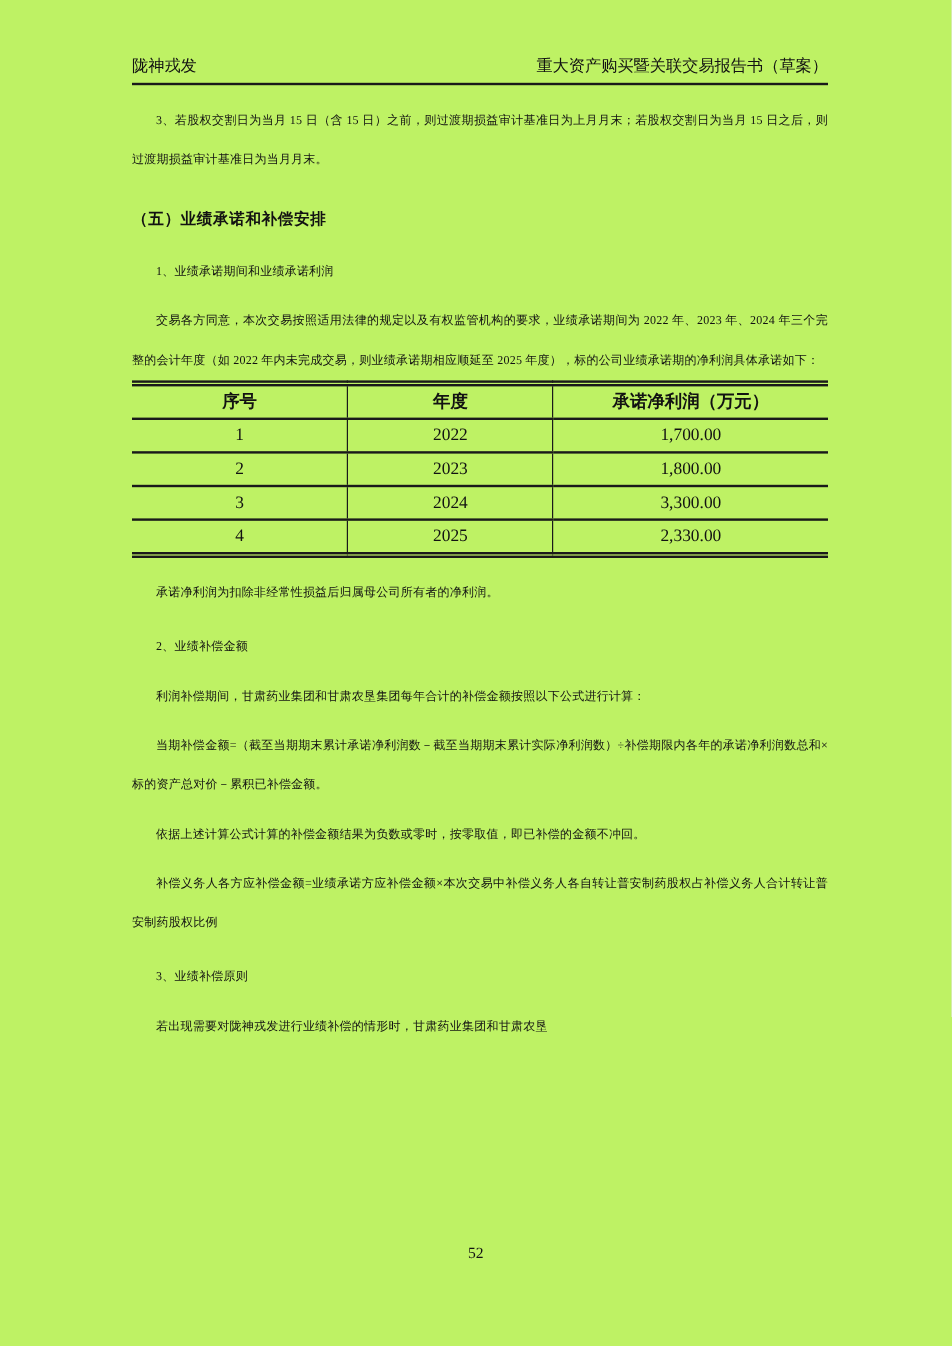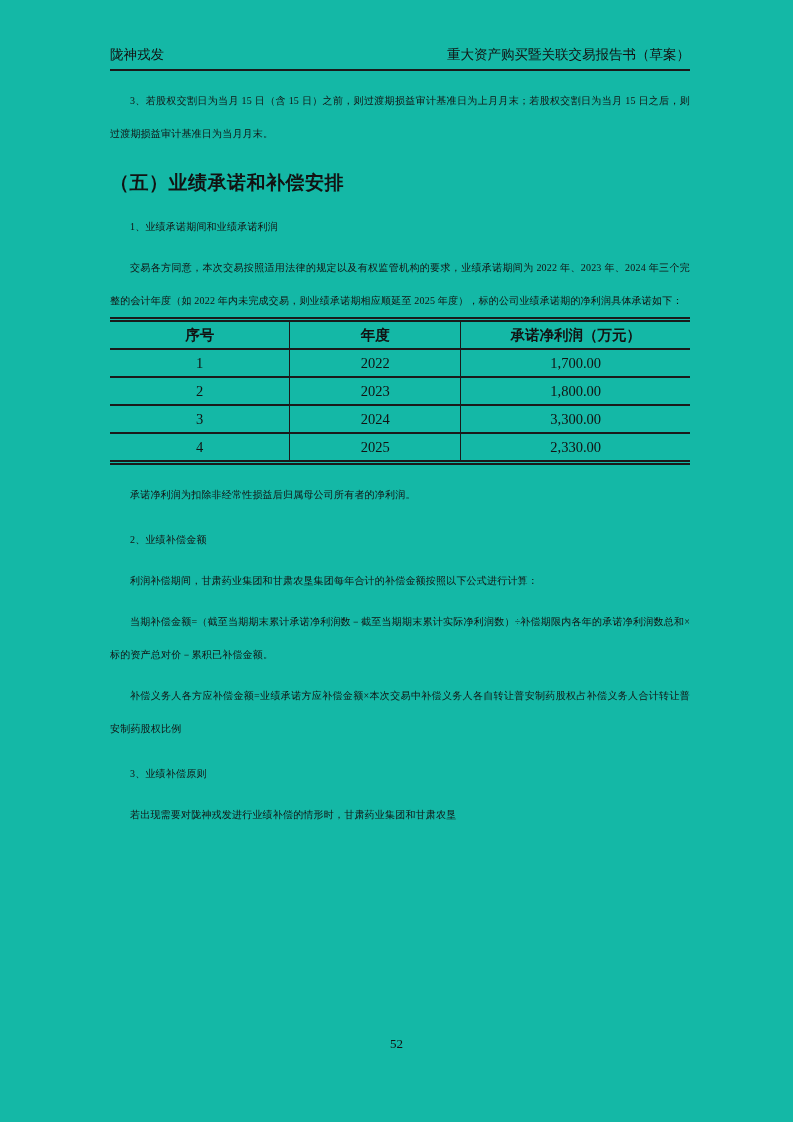--- a/index.html
+++ b/index.html
@@ -5,21 +5,21 @@
   html, body {
     margin: 0;
     padding: 0;
     background: #e8e8e8;
   }
   .page {
     position: relative;
     width: 793px;
     height: 1122px;
     margin: 0 auto;
-    background: #14b8a6;
+    background: #bef264;
     font-family: "Liberation Serif", "DejaVu Serif", serif;
     color: #121212;
     overflow: hidden;
   }
   .content {
     position: absolute;
     left: 110px;
     width: 580px;
     top: 0;
   }
@@ -43,21 +43,21 @@
     letter-spacing: 0.2px;
   }
   .para.first {
     margin-top: 13px;
   }
   .section-heading {
     margin: 0;
     margin-top: 18px;
     font-family: "Liberation Sans", "DejaVu Sans", sans-serif;
     font-weight: 700;
-    font-size: 19px;
+    font-size: 13px;
     line-height: 30px;
     letter-spacing: 0.5px;
   }
   .subheading {
     margin-top: 12px;
   }
   table.commit-table {
     width: 100%;
     border-collapse: collapse;
     table-layout: fixed;
@@ -155,20 +155,21 @@
     </table>
 
     <p class="para note-para">承诺净利润为扣除非经常性损益后归属母公司所有者的净利润。</p>
 
     <p class="para subheading">2、业绩补偿金额</p>
 
     <p class="para">利润补偿期间，甘肃药业集团和甘肃农垦集团每年合计的补偿金额按照以下公式进行计算：</p>
 
     <p class="para">当期补偿金额=（截至当期期末累计承诺净利润数－截至当期期末累计实际净利润数）÷补偿期限内各年的承诺净利润数总和×标的资产总对价－累积已补偿金额。</p>
 
+    <p class="para">依据上述计算公式计算的补偿金额结果为负数或零时，按零取值，即已补偿的金额不冲回。</p>
 
     <p class="para">补偿义务人各方应补偿金额=业绩承诺方应补偿金额×本次交易中补偿义务人各自转让普安制药股权占补偿义务人合计转让普安制药股权比例</p>
 
     <p class="para subheading">3、业绩补偿原则</p>
 
     <p class="para">若出现需要对陇神戎发进行业绩补偿的情形时，甘肃药业集团和甘肃农垦</p>
 
   </div>
 
   <div class="page-footer">52</div>

